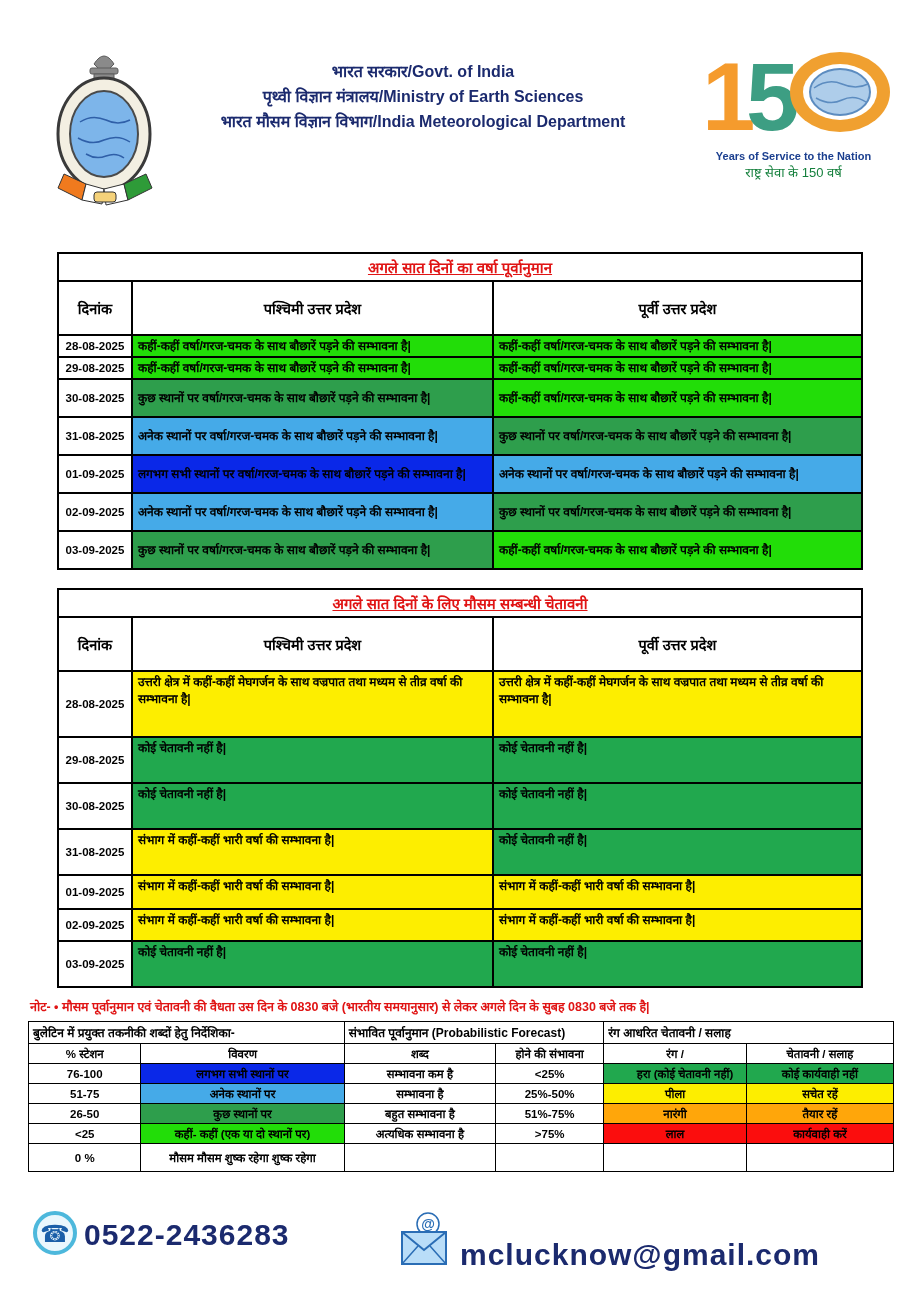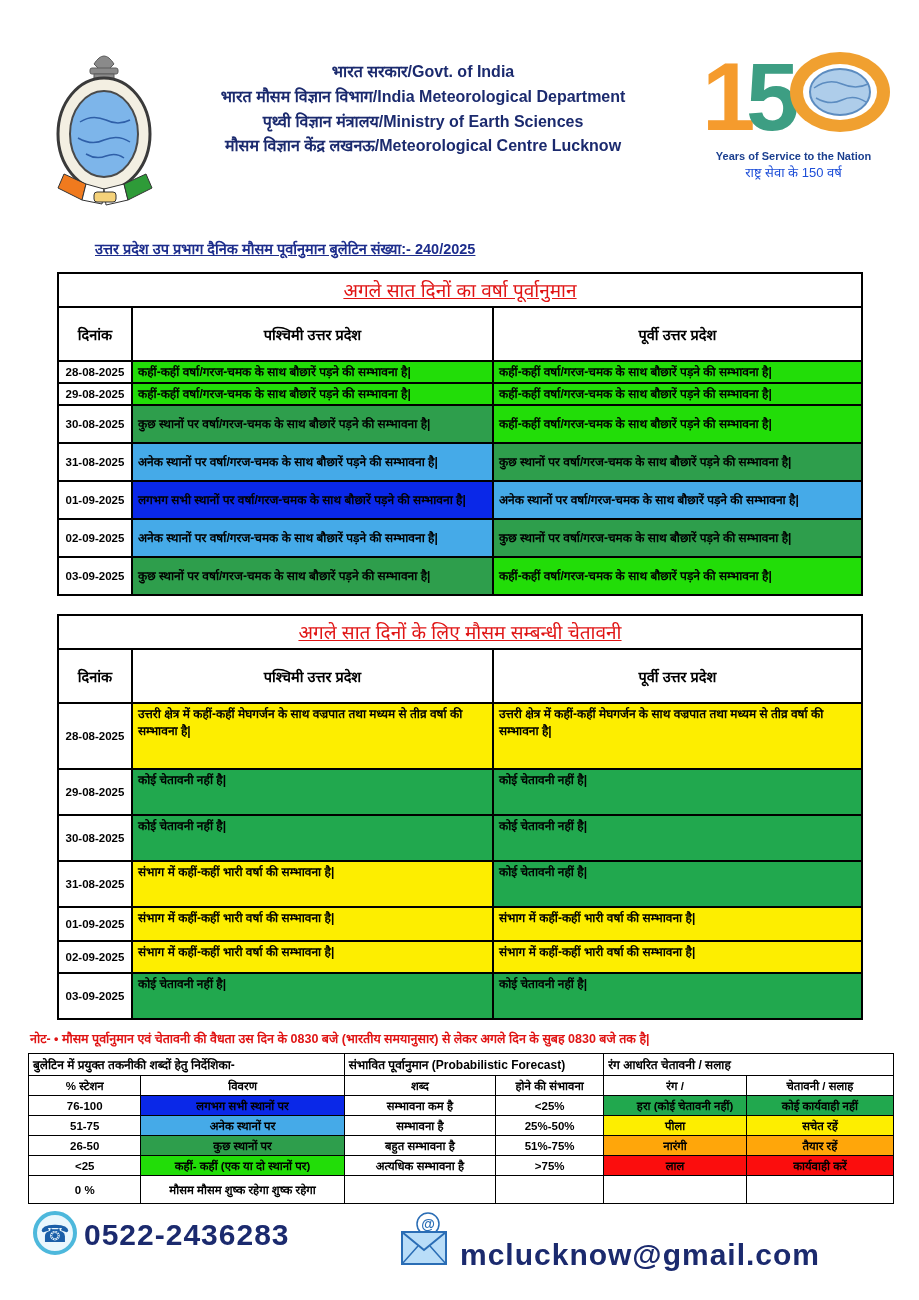--- a/index.html
+++ b/index.html
@@ -6,35 +6,35 @@
   body { background:#e8e8e8; font-family:"Liberation Sans","DejaVu Sans",sans-serif; }
   .page { width:919px; height:1300px; background:#ffffff; position:relative; margin:0 auto; overflow:hidden; }
 
   
   .header { display:flex; align-items:flex-start; padding:42px 18px 0 50px; }
   .imd-logo { width:110px; flex:0 0 110px; }
   .org-lines { flex:1; text-align:center; padding-top:18px; }
   .org-line { font-weight:bold; color:#1b2a6e; font-size:16px; line-height:1.55; }
   .logo150 { width:215px; flex:0 0 215px; text-align:center; padding-top:2px; }
   .logo150 .caption1 { color:#1b3f8f; font-weight:bold; font-size:11px; margin-top:2px; }
-  .logo150 .caption2 { color:#1d4ed8; font-size:13px; margin-top:1px; }
+  .logo150 .caption2 { color:#15803d; font-size:13px; margin-top:1px; }
 
   
   .title-row { display:flex; margin:22px 50px 0 95px; }
   .bulletin-title { color:#1d2d8c; font-weight:bold; font-size:14.5px; text-decoration:underline; width:545px; }
   .title-right { margin-left:18px; }
   .date-line { color:#1d2d8c; font-weight:bold; font-size:14px; }
   .issue-line { color:#1d2d8c; font-weight:bold; font-size:13px; margin-top:6px; }
 
   
   table { border-collapse:collapse; table-layout:fixed; }
   td, th { border:2px solid #000; padding:2px 5px; color:#000; word-wrap:break-word; }
 
   .main-table { width:806px; margin:14px 0 0 57px; font-size:12px; }
-  .main-table .tbl-title { text-align:center; color:#e01414; font-weight:normal; font-size:19px;
+  .main-table .tbl-title { text-align:center; color:#e01414; font-weight:bold; font-size:15px;
         text-decoration:underline; padding:3px; }
   .main-table th.colhead { font-size:14.5px; font-weight:bold; text-align:center; padding:16px; }
   .main-table td.date-cell { font-weight:bold; font-size:11.5px; text-align:center; vertical-align:middle; background:#fff;margin-left:48px; }
   .main-table td.fc-cell { font-weight:bold; line-height:1.35; vertical-align:middle; }
   .warning-table td.fc-cell { vertical-align:top; }
   .warning-table { margin-top:18px; }
   .r30 td.fc-cell, .r30 td.date-cell { height:38px; }
 
   
   .note { color:#e01414; font-weight:bold; font-size:12.5px; margin:10px 0 0 30px; width:870px; }
@@ -80,42 +80,40 @@
           <path d="M36 142 l18 5 l-2 15 l-20 -4 z" fill="#ffffff"></path>
           <path d="M54 147 l20 -5 l4 16 l-22 5 z" fill="#ffffff"></path>
           <path d="M74 142 l22 -10 l6 14 l-24 12 z" fill="#2e9b38"></path>
           <rect x="44" y="150" width="22" height="10" rx="3" fill="#f5d27a"></rect>
         </g>
       </svg>
     </div>
 
     <div class="org-lines">
       <div class="org-line">भारत सरकार/Govt. of India</div>
+      <div class="org-line">पृथ्वी विज्ञान मंत्रालय/Ministry of Earth Sciences</div>
       <div class="org-line">भारत मौसम विज्ञान विभाग/India Meteorological Department</div>
-      <div class="org-line">पृथ्वी विज्ञान मंत्रालय/Ministry of Earth Sciences</div>
-      <div class="org-line">मौसम विज्ञान केंद्र लखनऊ/Meteorological Centre Lucknow</div>
     </div>
 
     <div class="logo150">
       <svg width="200" height="100" viewBox="0 0 200 100">
         <text x="8" y="86" font-family="Liberation Sans, sans-serif" font-size="96" font-weight="bold" fill="#f59b2d">1</text>
         <text x="52" y="86" font-family="Liberation Sans, sans-serif" font-size="96" font-weight="bold" fill="#3d9e83">5</text>
         <ellipse cx="146" cy="48" rx="50" ry="40" fill="#f0a030"></ellipse>
         <ellipse cx="146" cy="48" rx="37" ry="28" fill="#ffffff"></ellipse>
         <ellipse cx="146" cy="48" rx="30" ry="23" fill="#aecdea" stroke="#5c8cc0" stroke-width="2"></ellipse>
         <path d="M120 44 q14 -10 28 -4 q14 6 26 0" stroke="#5c8cc0" stroke-width="1.5" fill="none"></path>
         <path d="M122 54 q14 8 26 2 q12 -6 24 2" stroke="#5c8cc0" stroke-width="1.5" fill="none"></path>
       </svg>
       <div class="caption1">Years of Service to the Nation</div>
       <div class="caption2">राष्ट्र सेवा के 150 वर्ष</div>
     </div>
   </div>
 
   <div class="title-row">
-    <div class="bulletin-title">उत्तर प्रदेश उप प्रभाग दैनिक मौसम पूर्वानुमान बुलेटिन संख्या:- 240/2025</div>
   </div>
 
   <table class="main-table forecast-table">
     <colgroup>
         <col style="width:9.2%">
         <col style="width:44.9%">
         <col style="width:45.9%">
       </colgroup>
     <tbody>
         <tr>

